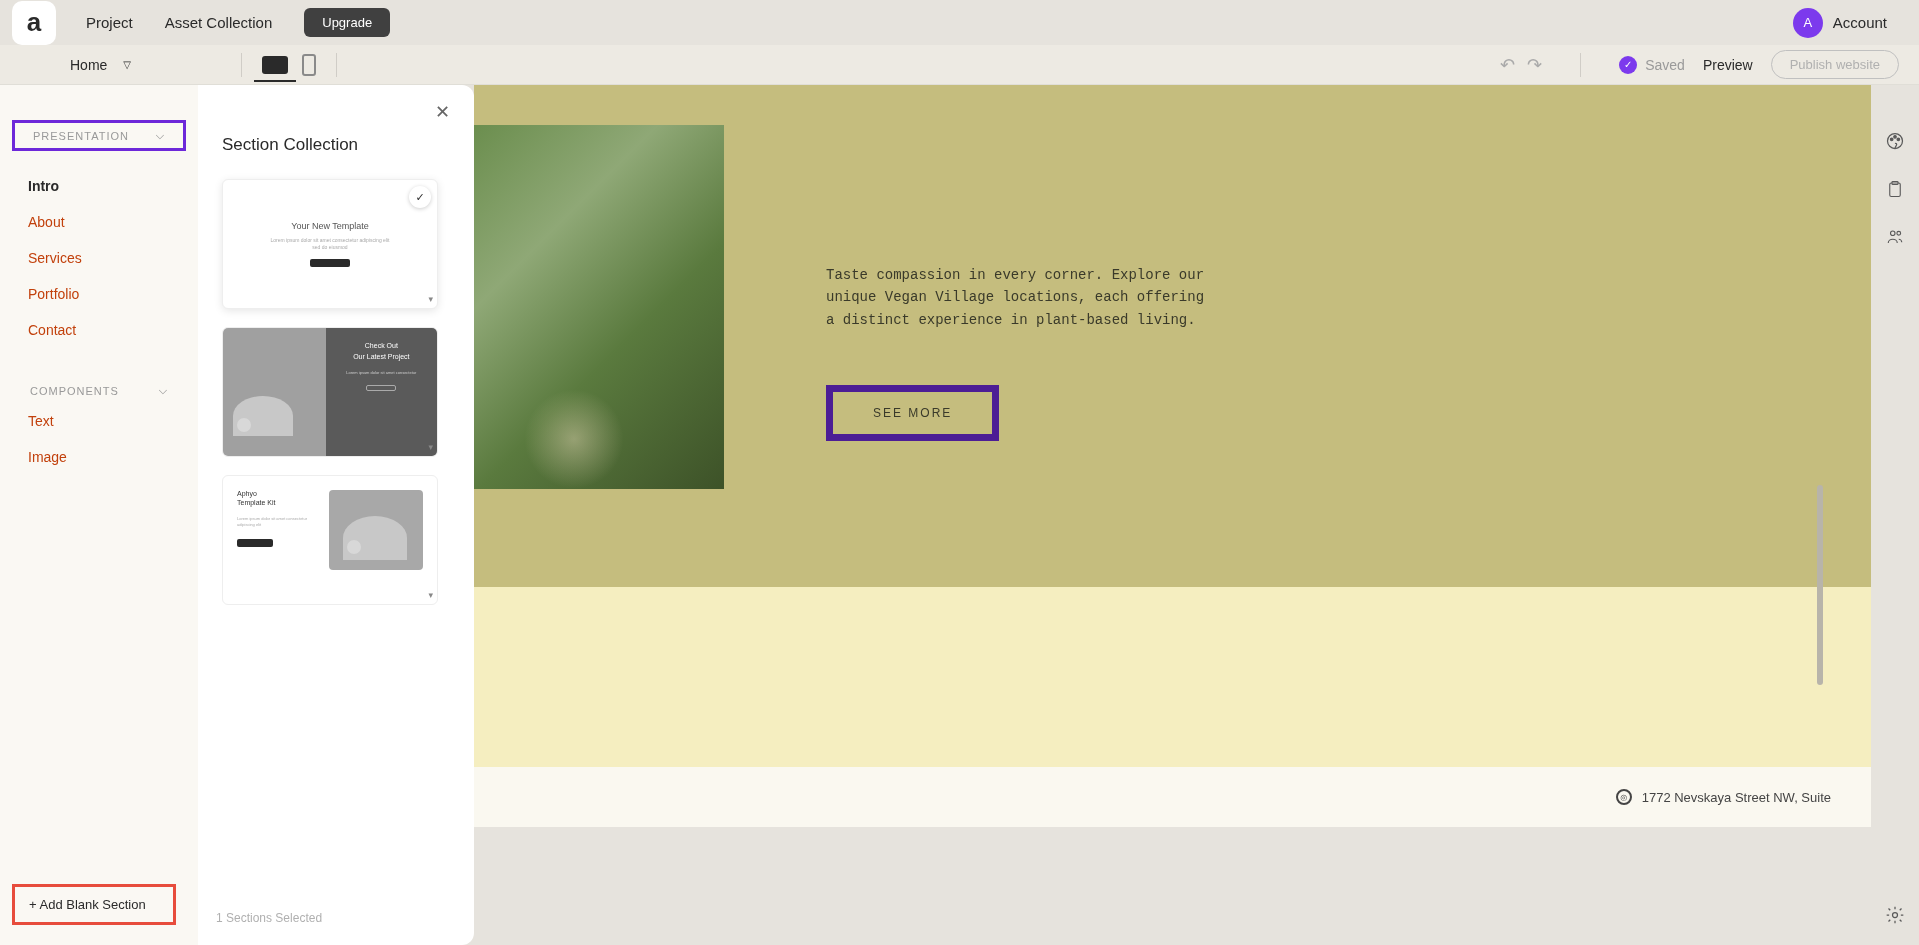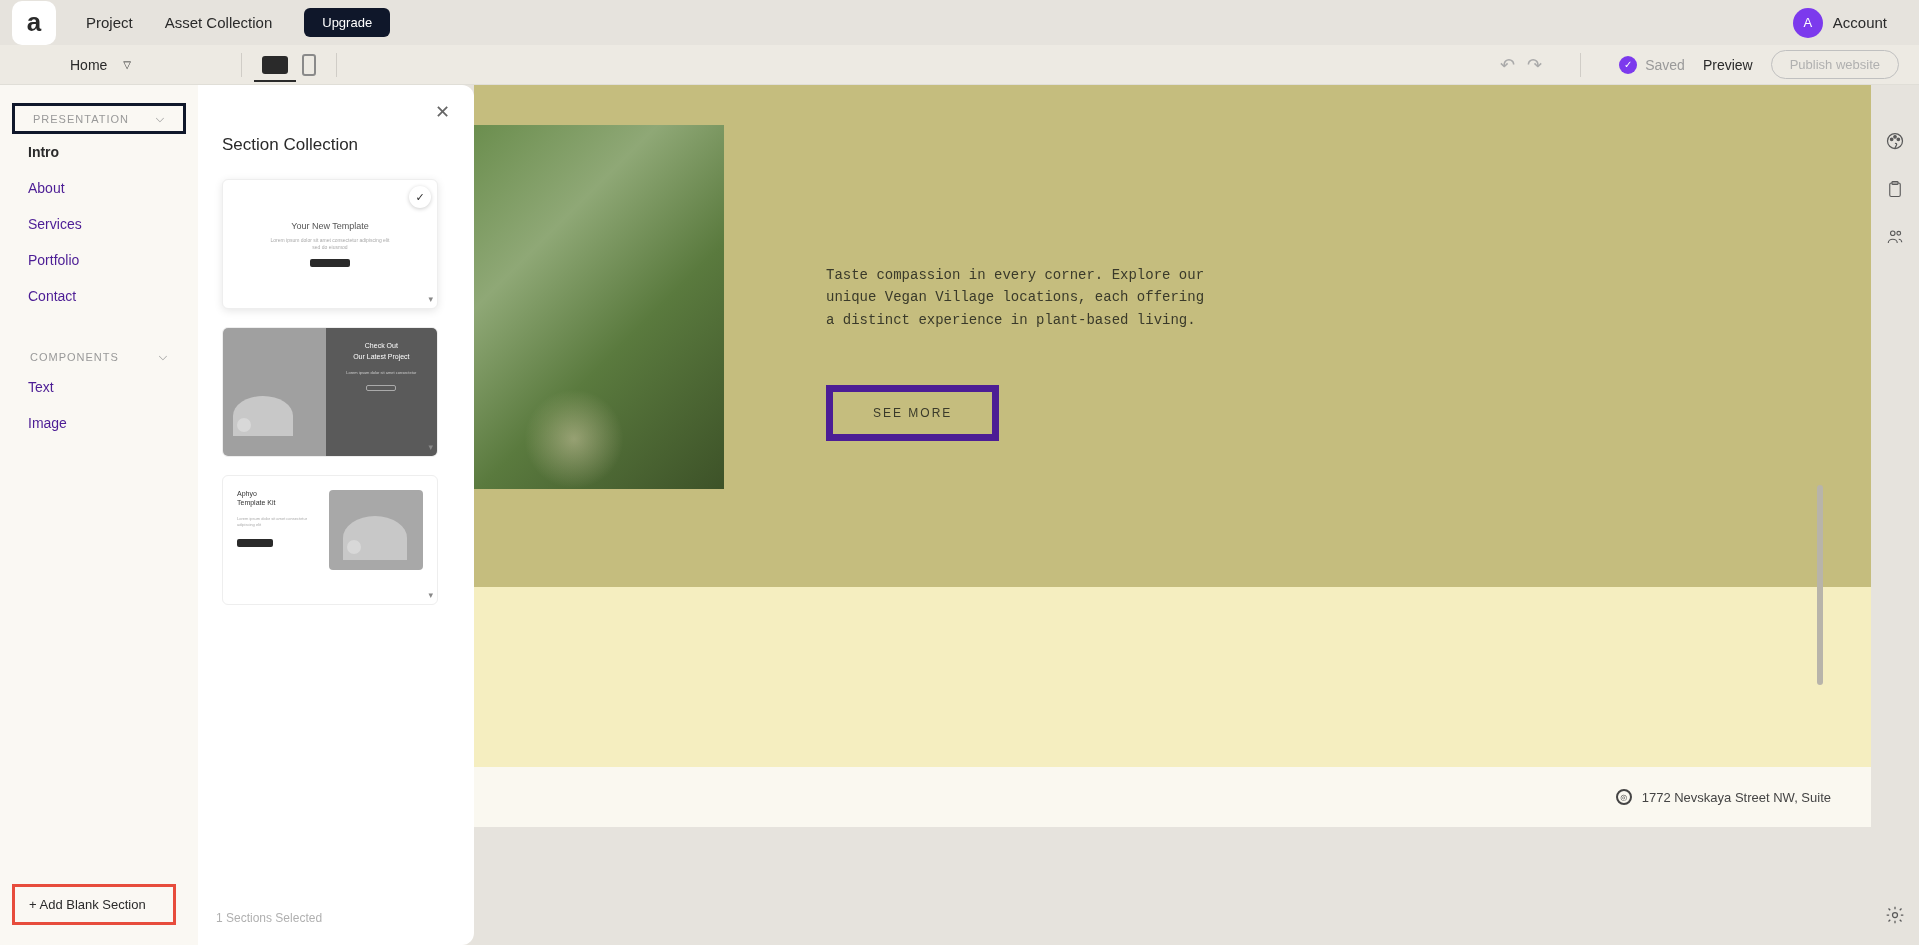--- a/index.html
+++ b/index.html
@@ -2,21 +2,21 @@
 <html><head>
   <meta charset="utf-8">
   <style>
     * { margin: 0; padding: 0; box-sizing: border-box; font-family: -apple-system, BlinkMacSystemFont, "Segoe UI", sans-serif; }
     body { background: #e6e3dd; width: 1919px; height: 945px; overflow: hidden; position: relative; }
     
     
     .top-header { height: 45px; display: flex; align-items: center; padding: 0 12px; background: #e6e3dd; }
     .logo-box { width: 44px; height: 44px; background: #fff; border-radius: 10px; display: flex; align-items: center; justify-content: center; font-size: 26px; font-weight: 700; color: #2a2a2a; margin-right: 30px; }
     .nav-link { color: #2a2a2a; font-size: 15px; margin-right: 32px; cursor: pointer; }
-    .upgrade-btn { background: #0f172a; color: #fff; font-size: 13px; padding: 7px 18px; border-radius: 6px; border: none; cursor: pointer; }
+    .upgrade-btn { background: #404040; color: #fff; font-size: 13px; padding: 7px 18px; border-radius: 6px; border: none; cursor: pointer; }
     .header-right { margin-left: auto; display: flex; align-items: center; gap: 10px; }
     .avatar-circle { width: 30px; height: 30px; background: #7c3aed; border-radius: 50%; display: flex; align-items: center; justify-content: center; color: #fff; font-size: 13px; font-weight: 500; }
     .account-text { font-size: 15px; color: #2a2a2a; margin-right: 20px; }
     
     
     .toolbar { height: 40px; background: #edeae3; display: flex; align-items: center; padding: 0 20px; border-bottom: 1px solid rgba(0,0,0,0.05); }
     .page-selector { display: flex; align-items: center; gap: 16px; font-size: 14px; color: #2a2a2a; padding: 0 90px 0 50px; }
     .chevron-down { font-size: 10px; }
     .divider-v { width: 1px; height: 24px; background: rgba(0,0,0,0.12); margin: 0 20px; }
     .device-icons { display: flex; gap: 14px; align-items: center; }
@@ -29,22 +29,22 @@
     .check-circle { width: 18px; height: 18px; background: #7c3aed; border-radius: 50%; display: flex; align-items: center; justify-content: center; color: #fff; font-size: 10px; }
     .preview-link { font-size: 14px; color: #2a2a2a; }
     .publish-btn { border: 1px solid #c0c0c0; color: #b0b0b0; background: transparent; padding: 6px 18px; border-radius: 16px; font-size: 13px; text-align: right; }
     
     
     .main-area { display: flex; height: calc(945px - 85px); }
     
     
     .left-sidebar { width: 198px; background: #faf8f3; padding: 18px 0; position: relative; }
     .category-header { display: flex; justify-content: space-between; align-items: center; padding: 6px 18px; margin: 0 12px; font-size: 11px; letter-spacing: 1px; color: #999; font-weight: 500; cursor: pointer; }
-    .category-header.highlighted { border: 3px solid #0f172a; margin: 0 12px; }
-    .sidebar-item { padding: 10px 28px; font-size: 14px; color: #4c1d95; cursor: pointer; }
+    .category-header.highlighted { border: 3px solid #6d28d9; margin: 17px 12px; }
+    .sidebar-item { padding: 10px 28px; font-size: 14px; color: #c2410c; cursor: pointer; }
     .sidebar-item.active { font-weight: 700; color: #2a2a2a; }
     .left-sidebar-bottom { position: absolute; bottom: 20px; left: 12px; right: 12px; }
     .add-blank-btn { border: 3px solid #e74c3c; padding: 10px 14px; font-size: 13px; color: #2a2a2a; cursor: pointer; text-align: left; display: block; width: 164px; }
     
     
     .section-panel { width: 276px; background: #fff; padding: 18px 24px; position: relative; border-radius: 0 12px 12px 0; }
     .panel-close { position: absolute; top: 16px; right: 24px; font-size: 18px; color: #666; cursor: pointer; }
     .panel-title { font-size: 17px; color: #2a2a2a; margin-top: 32px; margin-bottom: 24px; }
     .section-thumb { width: 216px; height: 130px; background: #fff; border: 1px solid #eee; border-radius: 6px; margin-bottom: 18px; position: relative; display: flex; align-items: center; justify-content: center; cursor: pointer; overflow: hidden; }
     .section-thumb.selected { box-shadow: 0 2px 8px rgba(0,0,0,0.1); }

